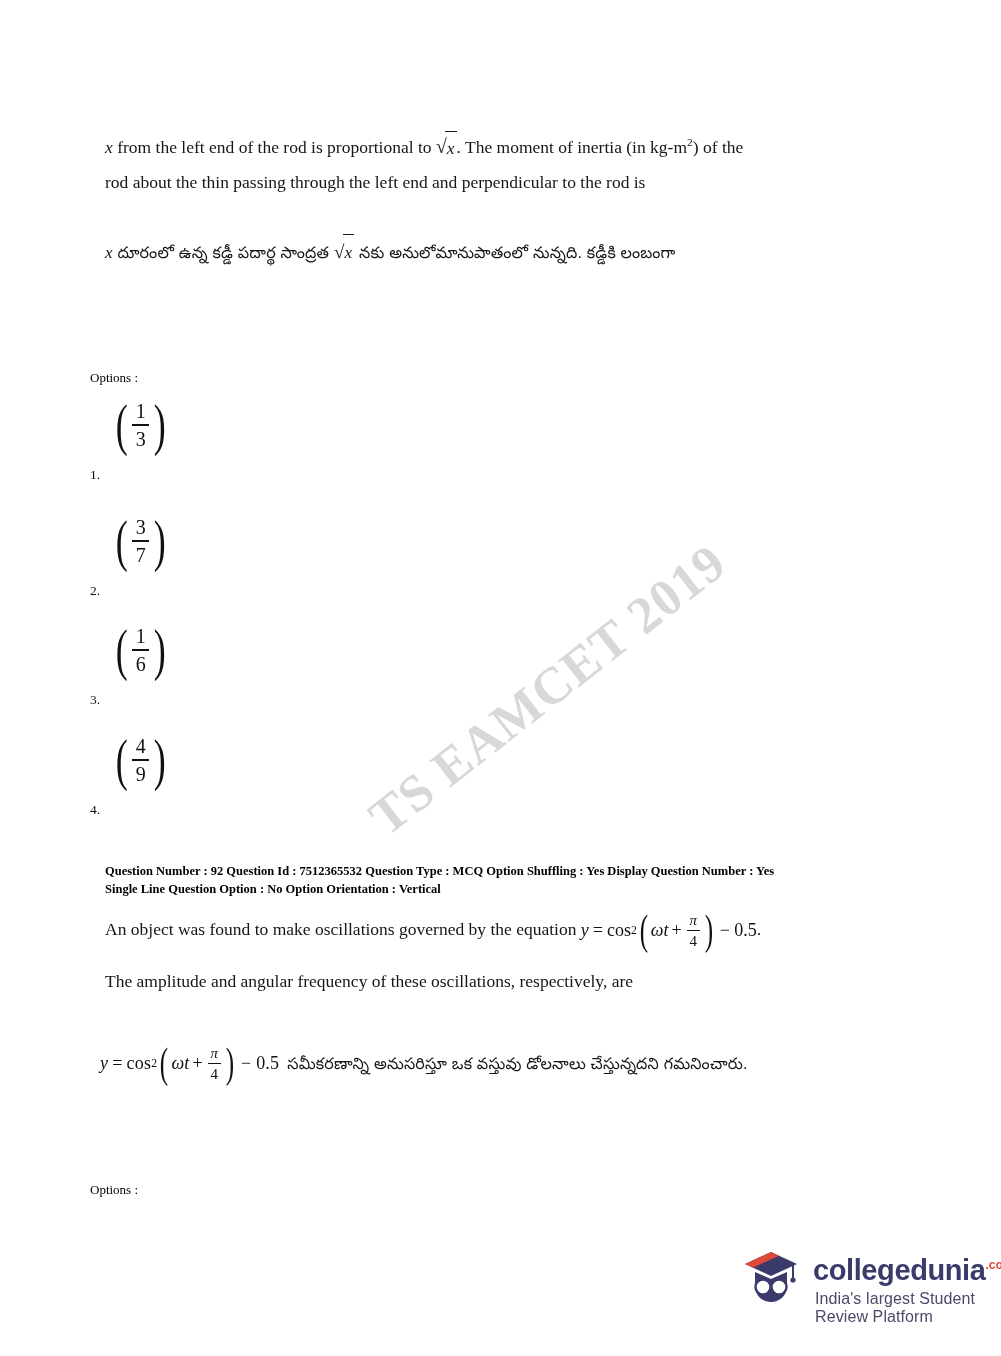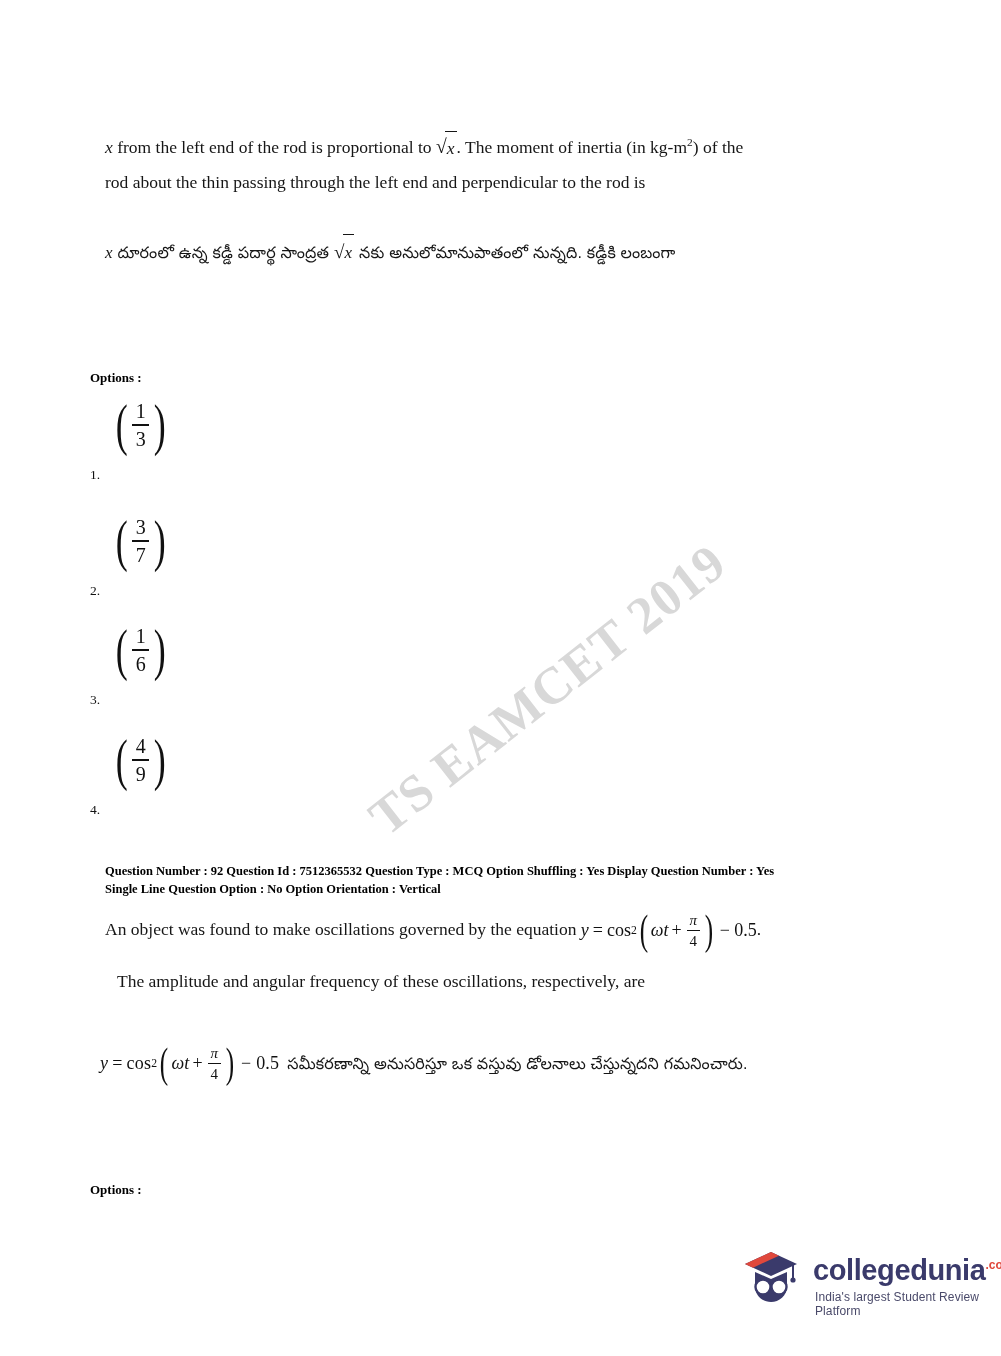--- a/index.html
+++ b/index.html
@@ -34,21 +34,21 @@
     position: absolute;
     font-family: "Liberation Sans", sans-serif;
     font-size: 16px;
     line-height: 2.1;
     color: #161616;
     letter-spacing: .2px;
   }
   .opt-label {
     position: absolute;
     font-family: "Liberation Serif", serif;
-    font-weight: bold;
+    font-weight: normal;
     font-size: 13px;
     color: #000;
   }
   .opt-num {
     position: absolute;
     font-family: "Liberation Serif", serif;
     font-size: 13.5px;
     color: #111;
   }
 
@@ -195,21 +195,21 @@
     font-size: 12px;
     color: #e0483c;
     vertical-align: super;
     letter-spacing: 0;
   }
   .logo-sub {
     position: absolute;
     left: 80px;
     top: 52px;
     font-family: "Liberation Sans", sans-serif;
-    font-size: 12px;
+    font-size: 16px;
     color: #4a4a6a;
     letter-spacing: .1px;
   }
 </style>
 </head>
 <body>
 
 <div class="page">
 
   <div class="q-en" style="left:105px; top:97px; width:790px;">
@@ -300,21 +300,21 @@
       <span class="pnorm" style="padding:0 3px;">+</span>
       <span class="frac2">
         <span class="ital">π</span>
         <span class="bar"></span>
         <span class="pnorm">4</span>
       </span>
       <span class="bp">)</span>
       <span class="pnorm" style="padding-left:4px;">− 0.5</span>
     </span><span>.</span>
   </div>
-  <div class="q-en" style="left:117px; top:965px; width:800px;">The amplitude and angular frequency of these oscillations, respectively, are</div>
+  <div class="q-en" style="left:105px; top:965px; width:800px;">The amplitude and angular frequency of these oscillations, respectively, are</div>
 
   <div class="q-te" style="left:100px; top:1045px; width:810px;">
     <div style="display:flex;align-items:center;flex-wrap:wrap;">
       <span class="eqn">
         <span class="ital">y</span>
         <span class="pnorm" style="padding:0 4px;">=</span>
         <span class="pnorm">cos</span>
           <sup class="pnorm">2</sup>
         <span class="bp">(</span>
         <span class="ital">ωt</span>

